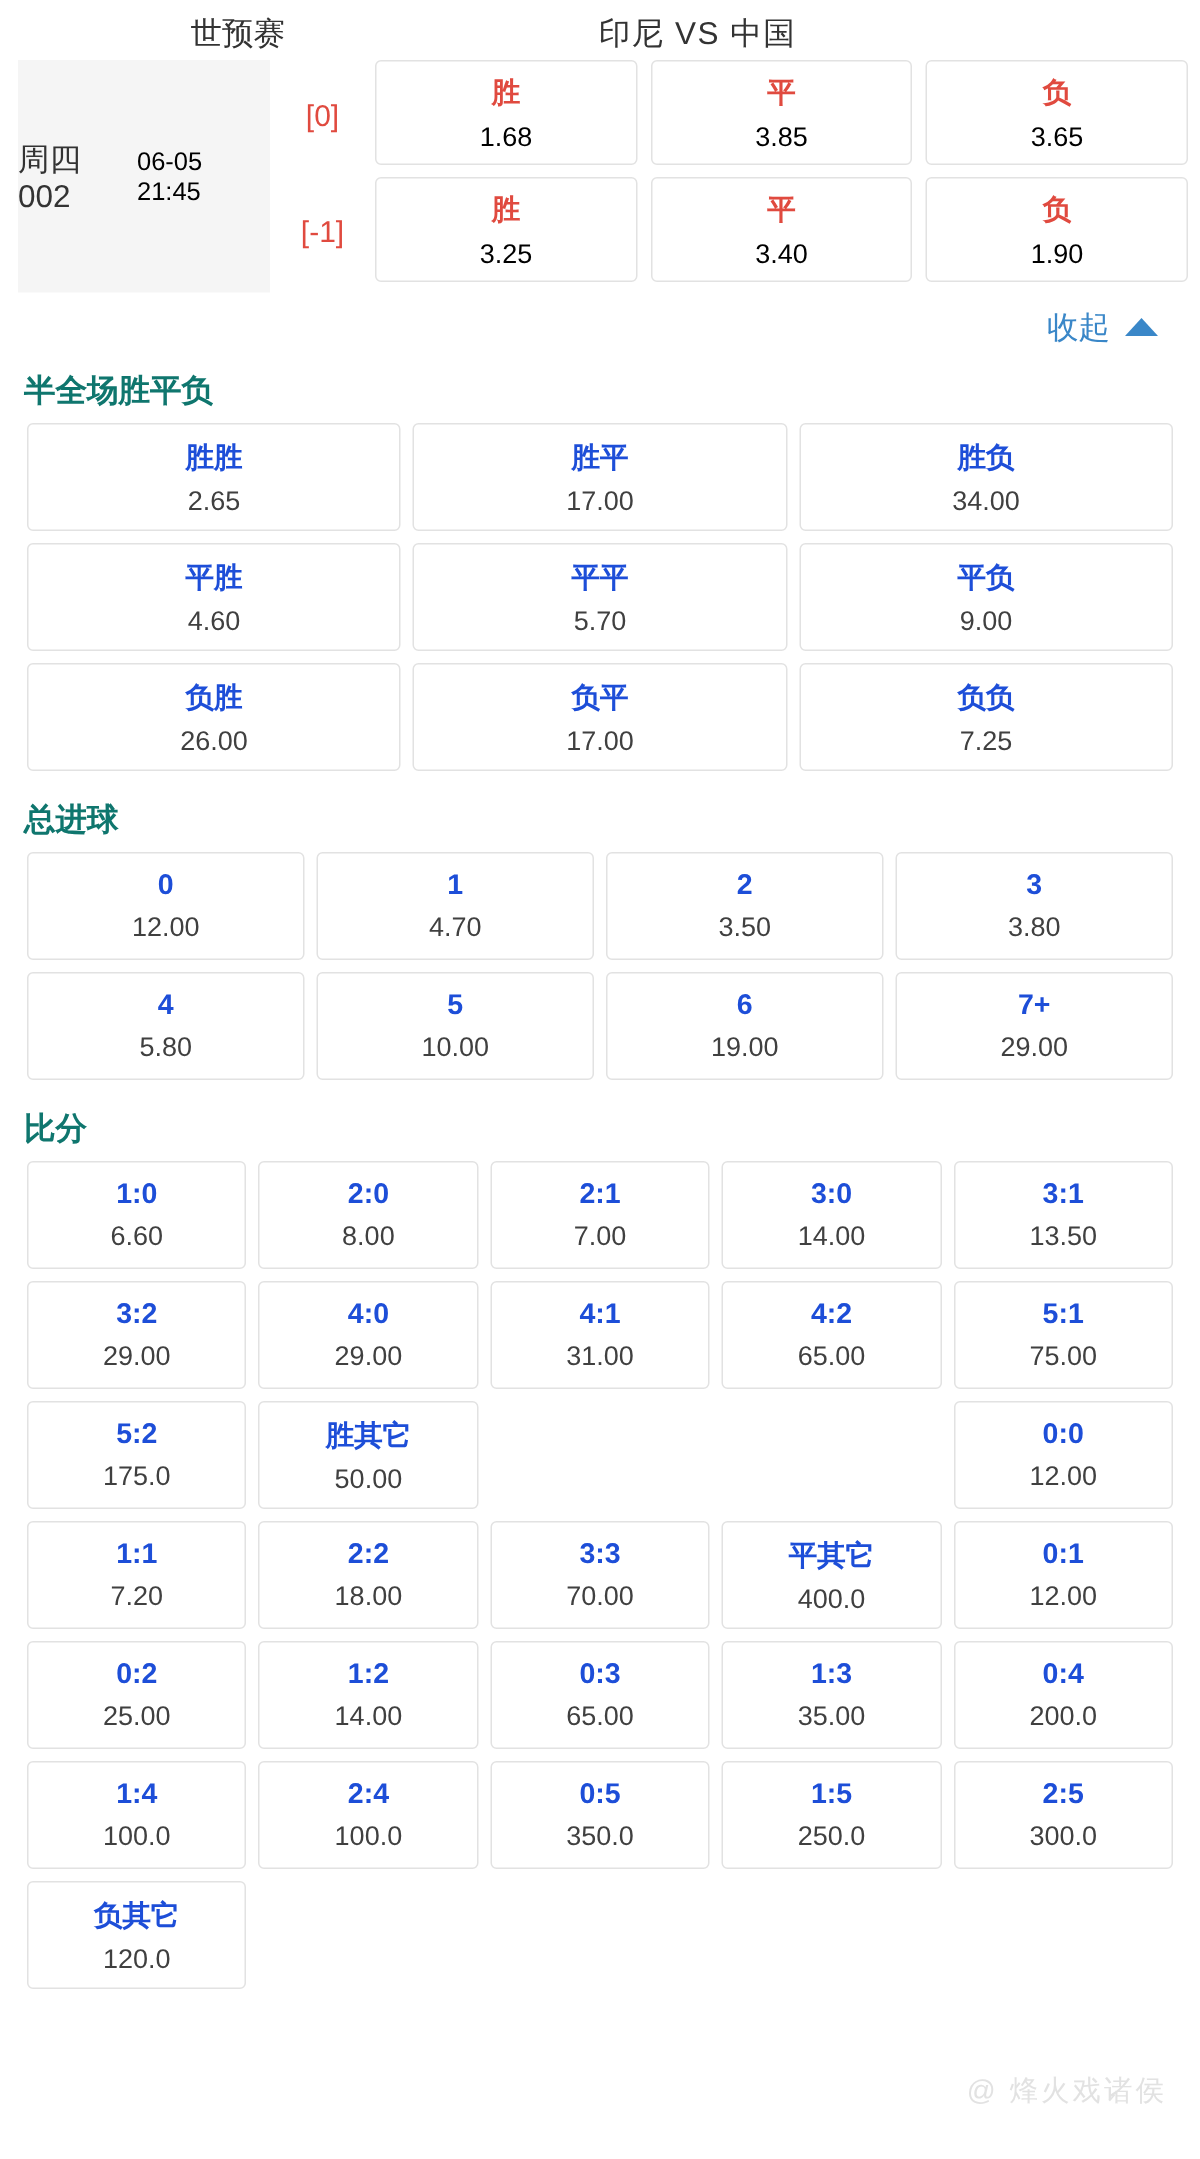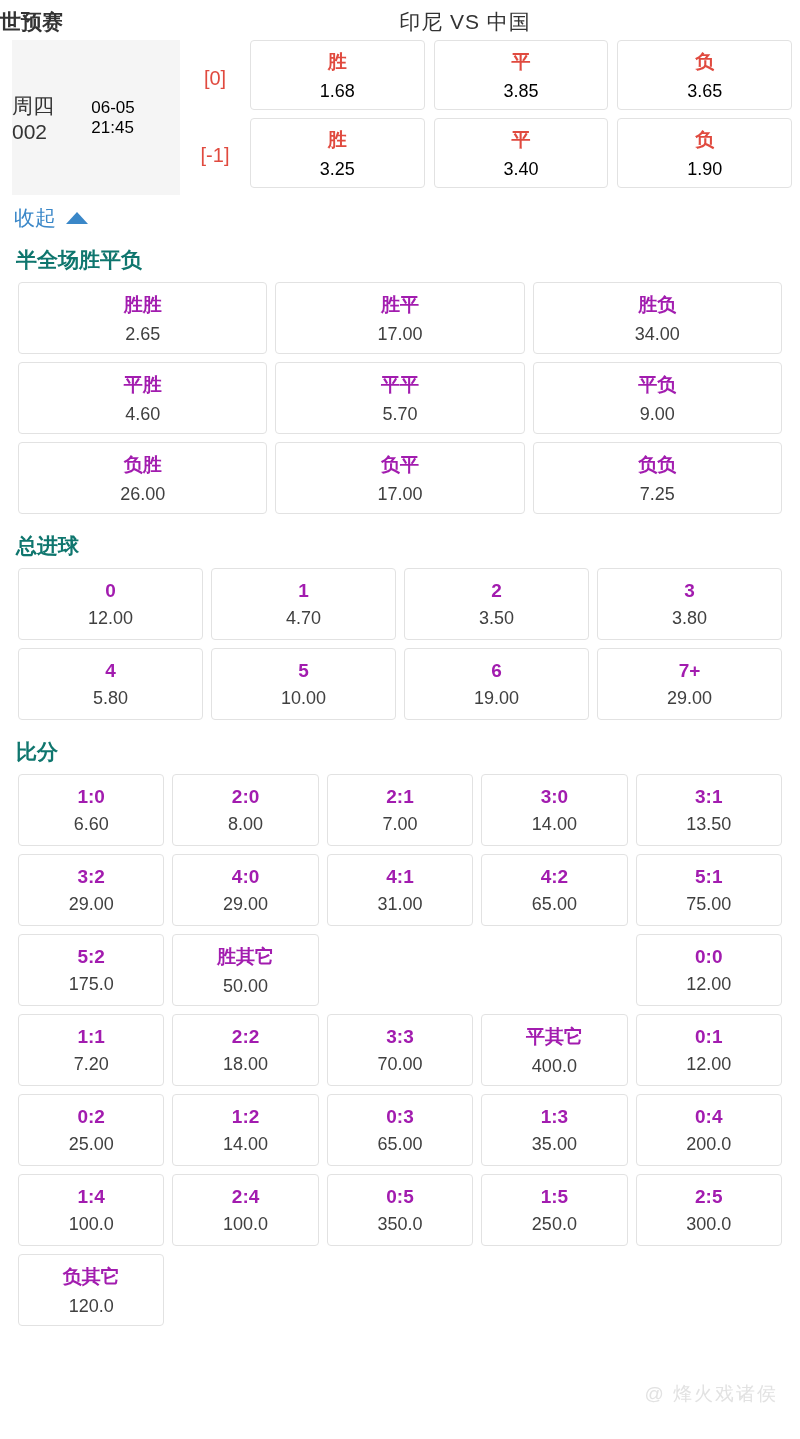--- a/index.html
+++ b/index.html
@@ -24,24 +24,23 @@
 
   
   .header {
     display: flex;
     align-items: center;
     height: 36px;
     padding-top: 4px;
   }
   .league {
     width: 190px;
-    text-align: left;
+    text-align: right;
     font-size: 21px;
     color: #333;
-    font-weight: bold;
   }
   .matchup {
     flex: 1;
     text-align: center;
     font-size: 21px;
     color: #333;
     letter-spacing: 1px;
     margin-right: 60px;
   }
 
@@ -113,21 +112,21 @@
     font-weight: bold;
   }
   .cell .val {
     font-size: 18px;
     color: #000000;
   }
 
   
   .collapse-row {
     display: flex;
-    justify-content: flex-start;
+    justify-content: flex-end;
     align-items: center;
     padding: 8px 28px 10px 14px;
     gap: 10px;
   }
   .collapse-text {
     font-size: 21px;
     color: #3a87c8;
   }
   .caret-up {
     width: 0; height: 0;
@@ -159,21 +158,21 @@
     height: 72px;
     display: flex;
     flex-direction: column;
     align-items: center;
     justify-content: center;
     gap: 6px;
     box-sizing: border-box;
   }
   .gcell .lbl {
     font-size: 19px;
-    color: #a21caf;
+    color: #1d4ed8;
     font-weight: bold;
   }
   .gcell .val {
     font-size: 18px;
     color: #404040;
   }
   .gcell.blank {
     border: none;
     background: transparent;
   }

